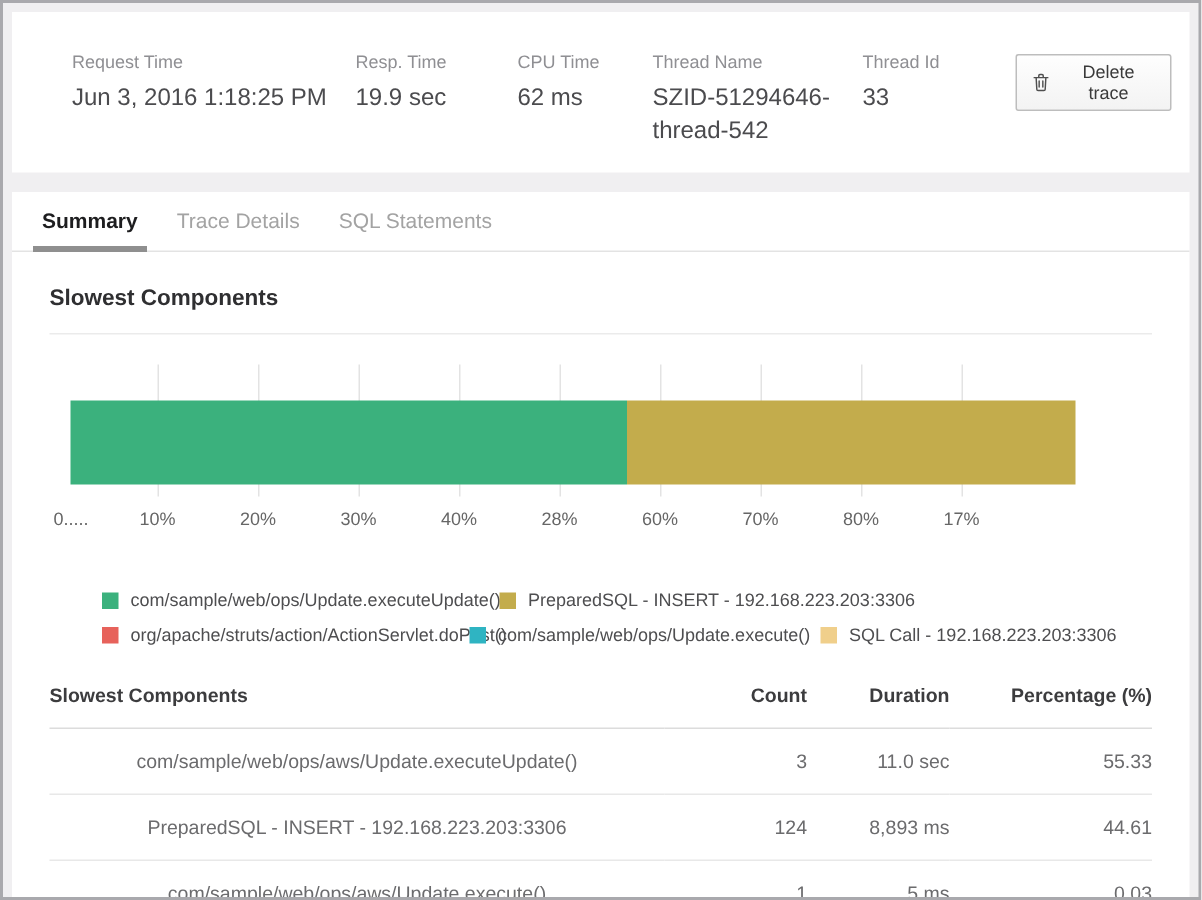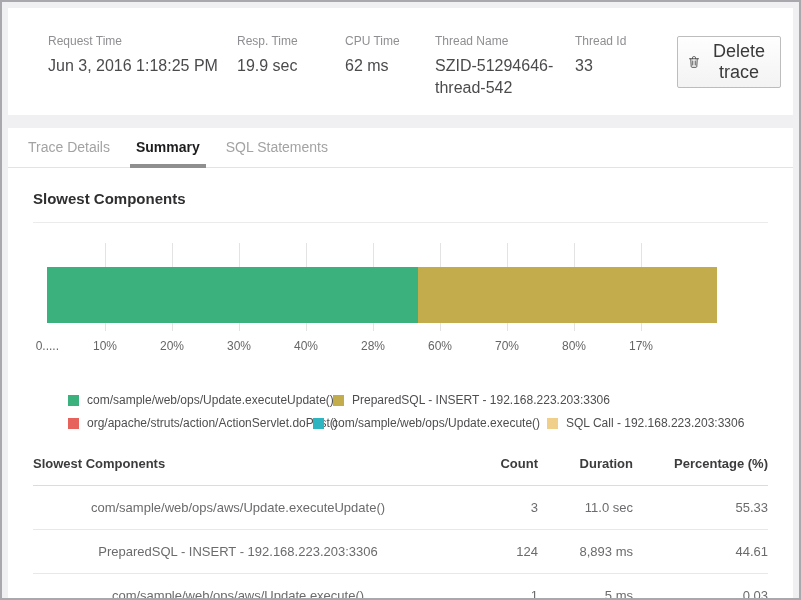--- a/index.html
+++ b/index.html
@@ -29,21 +29,21 @@
   .f-resp    { width:108px; }
   .f-cpu     { width:90px; }
   .f-thread  { width:140px; }
   .f-tid     { width:102px; }
   .header-spacer { flex:1; }
   .delete-btn {
     margin-top:2px;
     display:inline-flex; align-items:center; gap:6px;
     border:1px solid #bdbdbd; border-radius:2px;
     background:linear-gradient(#fefefe,#f3f3f3);
-    font-size:18px; color:#3a3a3a;
+    font-size:12px; color:#3a3a3a;
     padding:4px 9px; cursor:pointer;
     font-family:"Liberation Sans", sans-serif;
   }
   .delete-btn svg { display:block; }
 
   
   .content-card { background:#fff; margin-top:13px; min-height:480px; padding-bottom:6px; }
 
   .tabs {
     display:flex; gap:14px;
@@ -134,22 +134,22 @@
           <path d="M2.8 4.3h10.4 M6.3 4.3V2.8c0-.5.4-.9.9-.9h1.6c.5 0 .9.4.9.9v1.5 M4.3 4.3l.5 8.8c0 .6.5 1 1 1h4.4c.5 0 1-.4 1-1l.5-8.8 M6.6 6.8v4.7 M9.4 6.8v4.7" fill="none" stroke="#4f4f4f" stroke-width="1.1" stroke-linecap="round"></path>
         </svg>
       </span>
       <span>Delete trace</span>
     </button>
   </div>
 
   <div class="content-card">
 
     <div class="tabs">
+      <div class="tab active">Summary</div>
       <div class="tab">Trace Details</div>
-      <div class="tab active">Summary</div>
       <div class="tab">SQL Statements</div>
     </div>
 
     <div class="section">
       <div class="section-title">Slowest Components</div>
       <hr class="title-rule">
 
       <div class="chart">
         <div class="plot">
           <div class="gridline" style="left:10%"></div>

